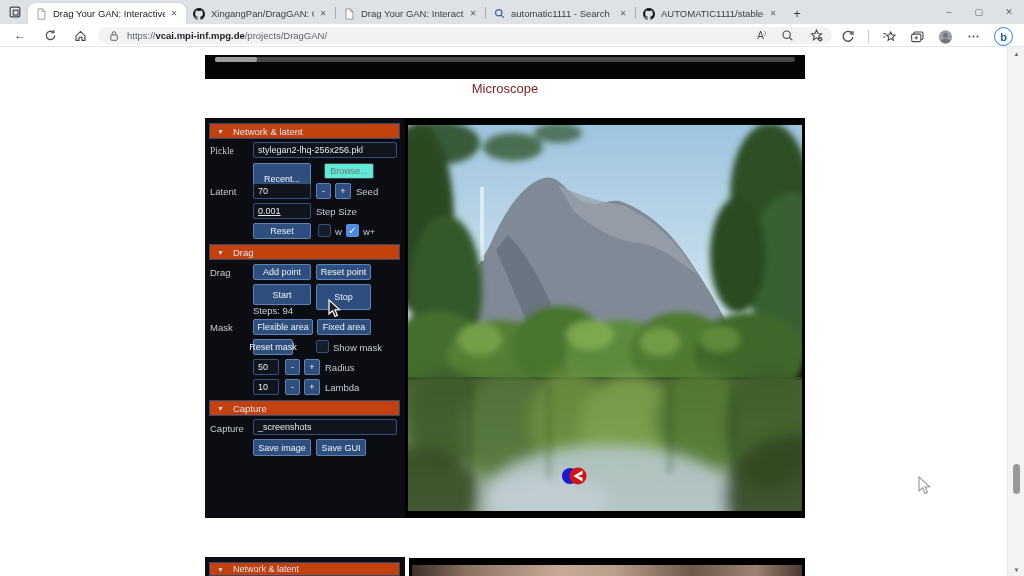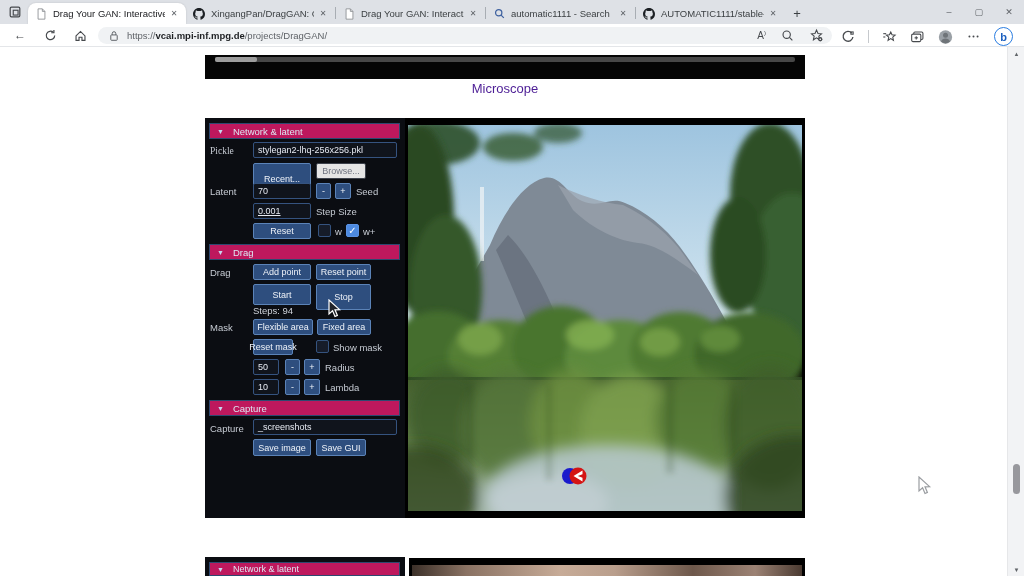--- a/index.html
+++ b/index.html
@@ -33,30 +33,30 @@
   .tbsep { width:1px; height:13px; background:#c6c9cd; }
   .readaloud { font-size:10px; color:#46494d; }
   .readaloud .sup { font-size:6px; vertical-align:super; }
   .bing { width:19px; height:19px; border-radius:50%; border:1.5px solid #2a7de1; background:#fff; display:flex; align-items:center; justify-content:center; color:#1b5fbf; font-weight:bold; font-size:11px; }
 
   
   .page { position:absolute; left:0; top:47px; width:1007px; height:529px; background:#fff; }
   .videostrip { position:absolute; left:205px; top:8px; width:600px; height:24px; background:#050505; }
   .progress-track { position:absolute; left:10px; top:2px; width:580px; height:5px; background:#474747; border-radius:2px; }
   .progress-fill { position:absolute; left:0; top:0; width:42px; height:5px; background:#9d9d9d; border-radius:2px; }
-  .caption { position:absolute; left:205px; width:600px; text-align:center; font-size:13px; color:#4c1d95; }
+  .caption { position:absolute; left:205px; width:600px; text-align:center; font-size:13px; color:#7f1d1d; }
 
   
   .gui-panel { position:absolute; left:205px; top:71px; width:200px; height:400px; background:#0b0d12; }
-  .phead { position:absolute; height:16px; background:#be185d; border:1px solid #2e4870; display:flex; align-items:center; color:#dde5f2; font-size:9.5px;text-align:right; }
+  .phead { position:absolute; height:16px; background:#c2410c; border:1px solid #2e4870; display:flex; align-items:center; color:#dde5f2; font-size:9.5px;text-align:right; }
   .phead .tri { color:#c8d6f0; font-size:7px; margin:0 9px 0 7px; }
   .plabel { position:absolute; font-size:9.5px; color:#c6cbd3; }
   .pinput { position:absolute; background:#10141c; border:1px solid #35537f; border-radius:2px; color:#e6eaf2; font-size:9px; display:flex; align-items:center; padding:0 4px; overflow:hidden; white-space:nowrap; }
   .pbtn { position:absolute; background:#2e4e7e; border:1px solid #5b83b8; border-radius:2px; color:#eef2f8; font-size:9px; display:flex; align-items:center; justify-content:center; white-space:nowrap; }
-  .pbtn.disabled { background:#e5e5e5; border-color:#3c414b; color:#6f7480; }
+  .pbtn.disabled { background:#5eead4; border-color:#3c414b; color:#6f7480;margin-left:8px; }
   .pcheck { position:absolute; width:13px; height:13px; border:1px solid #35537f; background:#161c29; border-radius:2px; }
   .pcheck.checked { background:#4d8ae0; border-color:#5b93e4; color:#fff; font-size:10px; display:flex; align-items:center; justify-content:center; }
   .ptext { position:absolute; font-size:9.5px; color:#cfd3da; }
 
   .gui-image { position:absolute; left:405px; top:71px; width:400px; height:400px; background:#000; }
   .photo { position:absolute; left:3px; top:7px; width:394px; height:386px; }
   .photo svg { display:block; width:100%; height:100%; }
 
   
   .sec2-panel { position:absolute; left:205px; top:510px; width:200px; height:19px; background:#0b0d12; }

